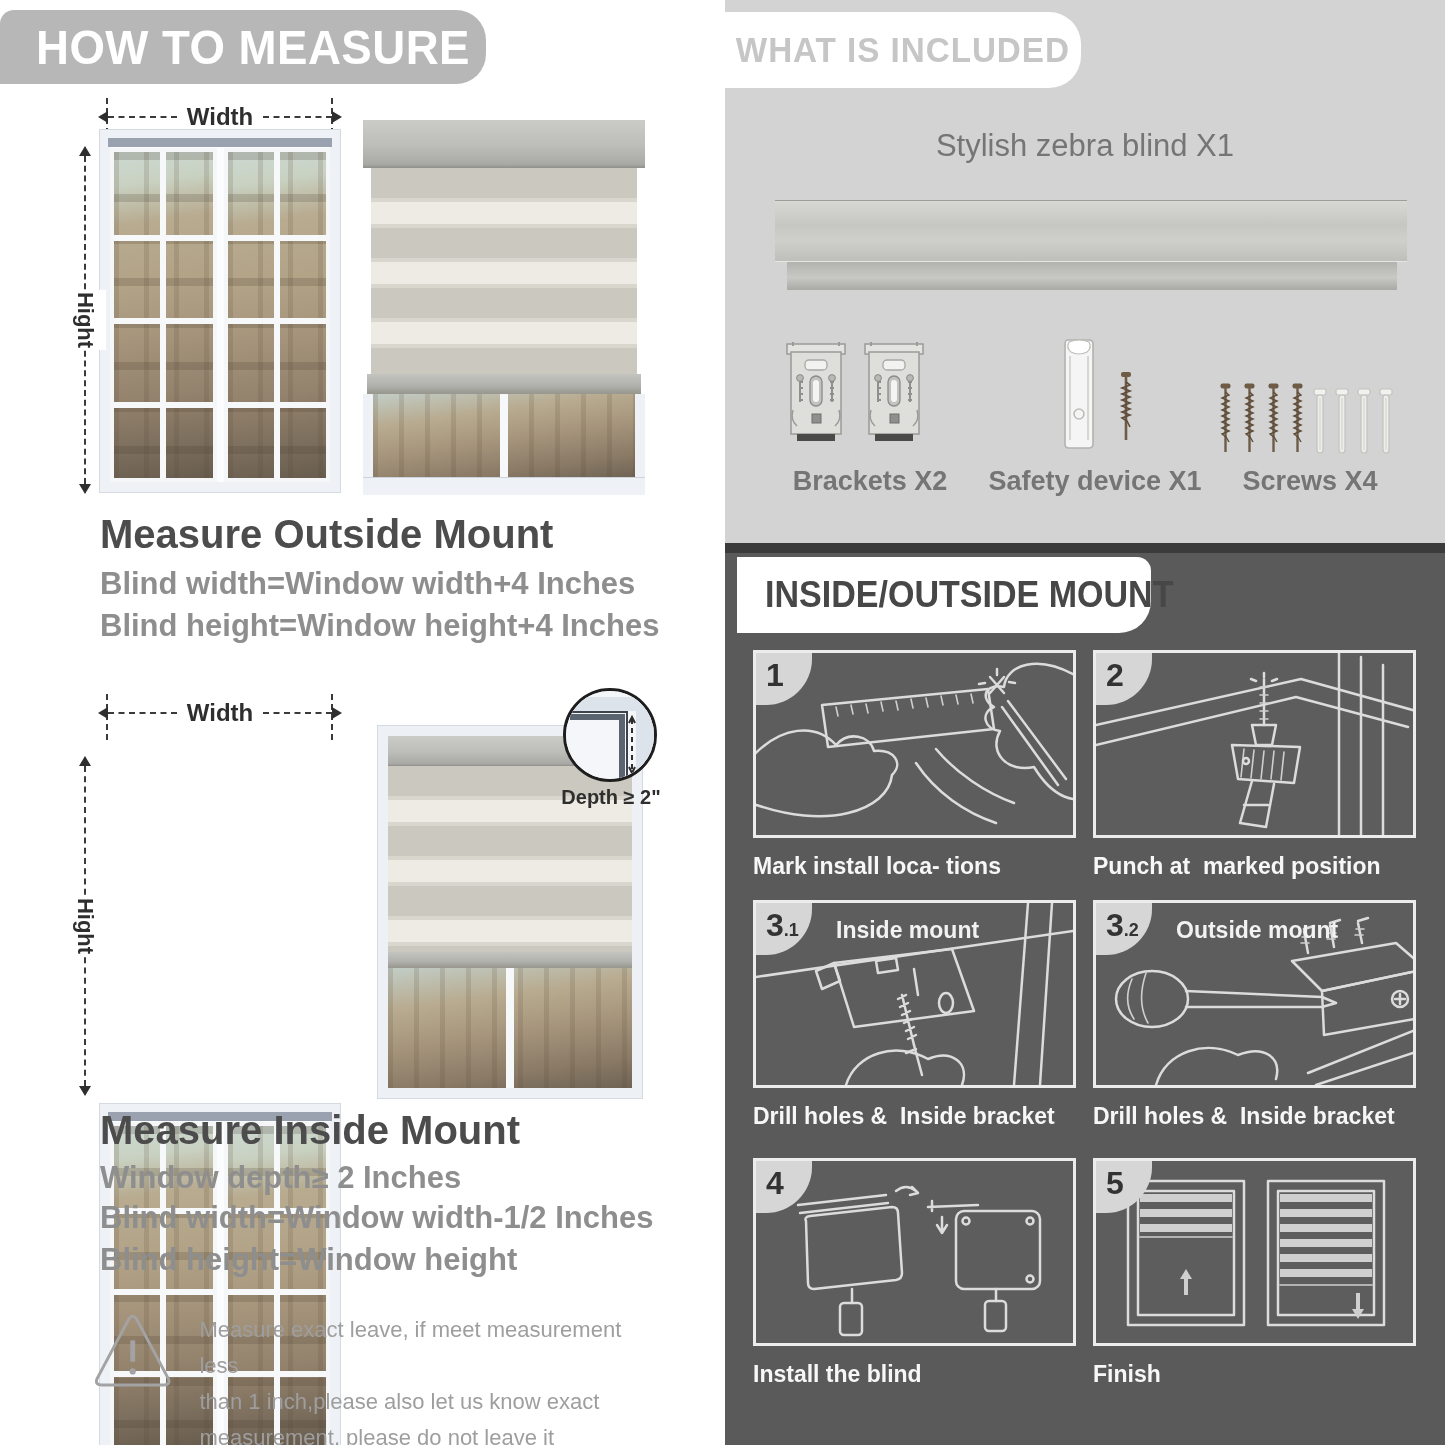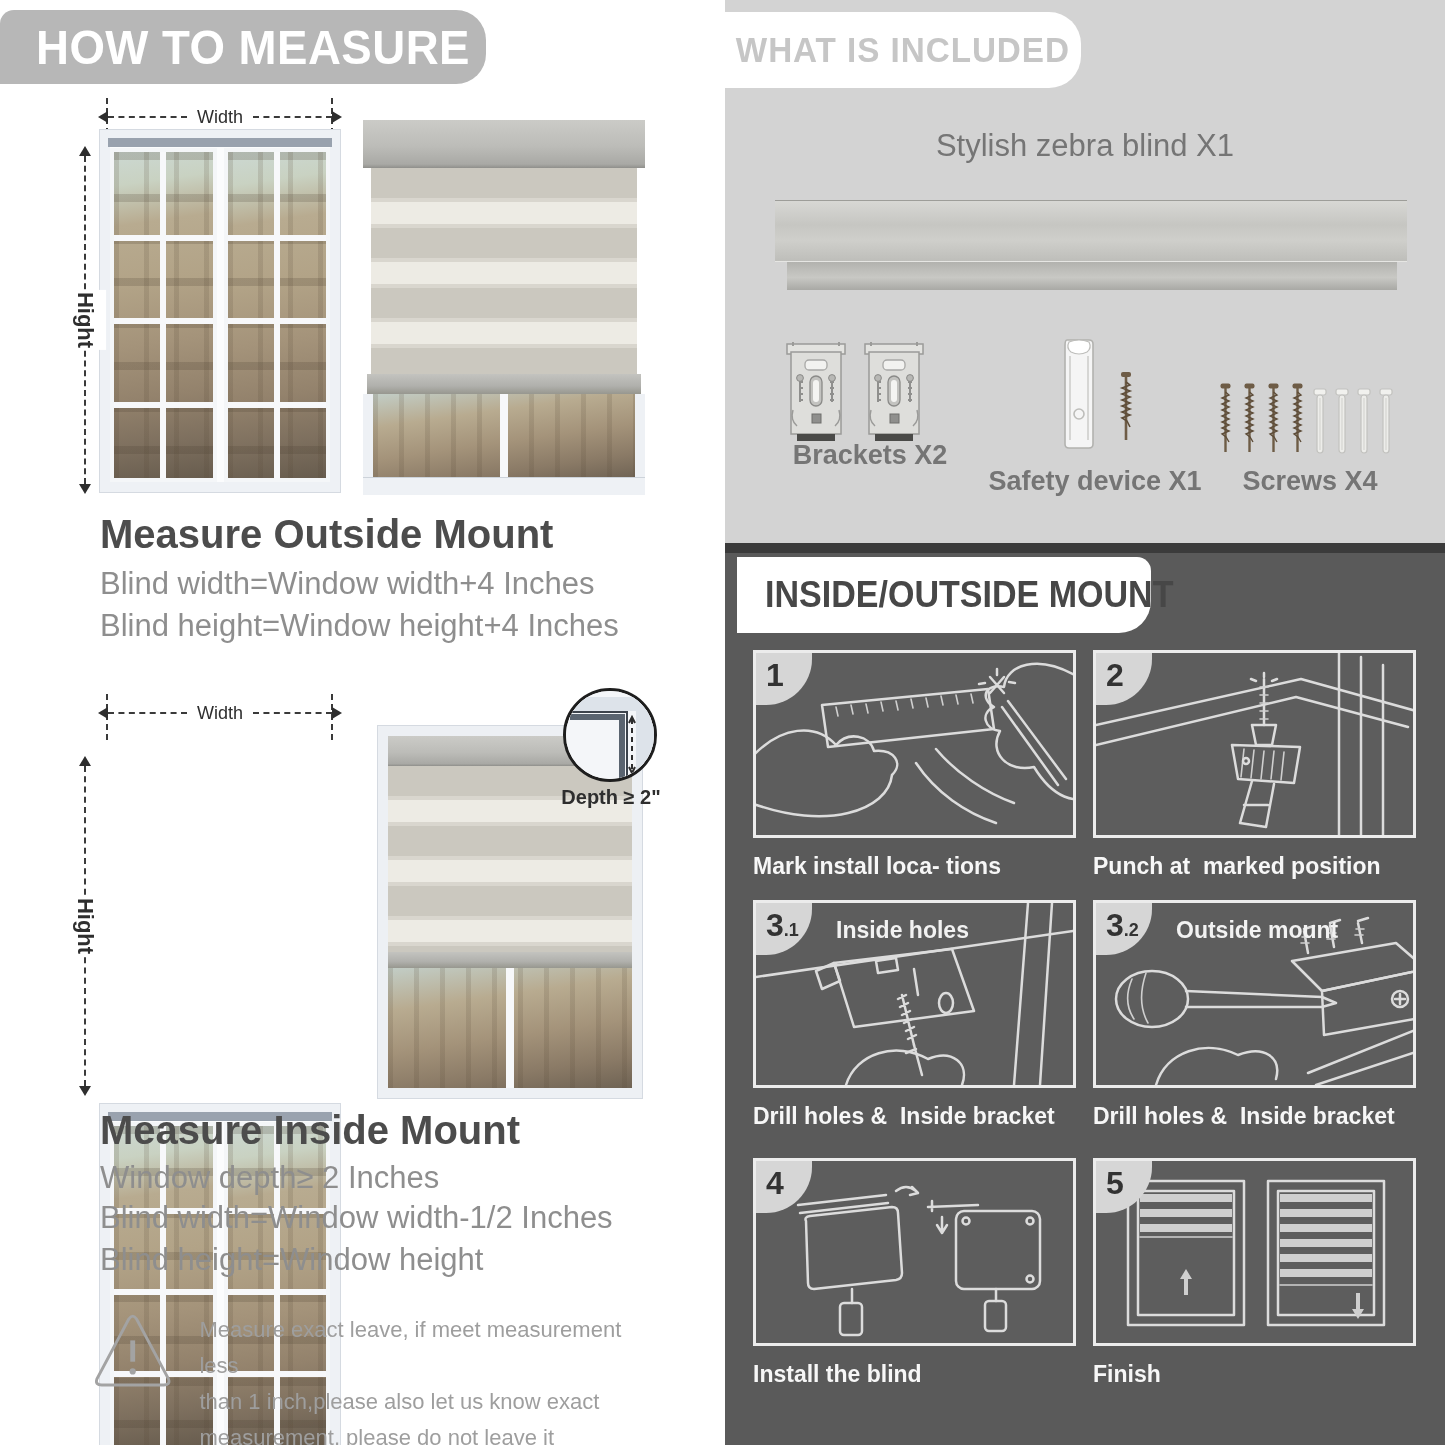--- a/index.html
+++ b/index.html
@@ -7,26 +7,26 @@
           font-family:"Liberation Sans", sans-serif;color:#4f4f4f;}
   .abs{position:absolute;}
 
   
   .how-header{left:0;top:10px;width:486px;height:74px;background:#b7b7b7;
               border-radius:14px 30px 30px 0;display:flex;align-items:center;padding-left:36px;box-sizing:border-box;}
   .how-header span{font-size:48px;font-weight:bold;color:#ffffff;letter-spacing:.5px;
                    display:inline-block;transform:scaleX(.95);transform-origin:left center;white-space:nowrap;}
 
   .sec-title{font-size:40px;font-weight:bold;color:#4c4c4c;white-space:nowrap;}
-  .sec-line{font-size:31px;font-weight:normal;color:#8e8e8e;white-space:nowrap;}
+  .sec-line{font-size:31px;font-weight:bold;color:#8e8e8e;white-space:nowrap;}
 
   
   .dim-h{display:flex;align-items:center;height:26px;}
   .dim-h .dash{flex:1;border-top:2px dashed #3a3a3a;height:0;}
-  .dim-h .dlabel{font-size:18px;font-weight:normal;color:#2e2e2e;padding:0 10px;white-space:nowrap;}
+  .dim-h .dlabel{font-size:24px;font-weight:bold;color:#2e2e2e;padding:0 10px;white-space:nowrap;}
   .arr{width:0;height:0;}
   .arr.left{border-top:6px solid transparent;border-bottom:6px solid transparent;border-right:10px solid #2e2e2e;}
   .arr.right{border-top:6px solid transparent;border-bottom:6px solid transparent;border-left:10px solid #2e2e2e;}
   .vtick{width:0;border-left:2px dashed #3a3a3a;}
   .dim-v{width:26px;display:flex;flex-direction:column;align-items:center;}
   .dim-v .vdash{flex:1;border-left:2px dashed #3a3a3a;width:0;}
   .arr.up{border-left:6px solid transparent;border-right:6px solid transparent;border-bottom:10px solid #2e2e2e;}
   .arr.down{border-left:6px solid transparent;border-right:6px solid transparent;border-top:10px solid #2e2e2e;}
   .vlabel{font-size:22px;font-weight:bold;color:#2e2e2e;background:#fff;padding:8px 2px;transform:rotate(90deg);}
 
@@ -246,21 +246,21 @@
         <rect x="28" y="42" width="6" height="22" rx="3" fill="#f4f4f2"></rect>
         <path d="M15,42 v22 M14,44 h4 M14,50 h4 M14,56 h4 M14,62 h4" stroke="#8f8f8d" stroke-width="2" fill="none"></path>
         <path d="M47,42 v22 M45,44 h4 M45,50 h4 M45,56 h4 M45,62 h4" stroke="#8f8f8d" stroke-width="2" fill="none"></path>
         <circle cx="15" cy="40" r="3.4" fill="#b8b8b5" stroke="#8a8a88"></circle>
         <circle cx="47" cy="40" r="3.4" fill="#b8b8b5" stroke="#8a8a88"></circle>
         <path d="M8,72 q-3,10 4,16 M54,72 q3,10 -4,16" stroke="#9b9b99" stroke-width="1.5" fill="none"></path>
         <rect x="27" y="76" width="9" height="9" fill="#8f8f8d" stroke="#6e6e6c"></rect>
         <rect x="12" y="96" width="38" height="7" fill="#4a4a48"></rect>
       </svg>
     </div>
-    <div class="inc-label" style="left:35px;top:440px;width:220px;">Brackets X2</div>
+    <div class="inc-label" style="left:35px;top:466px;width:220px;">Brackets X2</div>
 
     <div class="abs" style="left:336px;top:336px;display:flex;gap:22px;align-items:flex-start;">
       <svg width="36" height="116" viewBox="0 0 36 116">
         <path d="M6,4 h22 q4,0 4,4 v100 q0,4 -4,4 h-20 q-4,0 -4,-4 v-98 q0,-6 2,-6 z" fill="rgba(255,255,255,0.78)" stroke="#b2b2af" stroke-width="1.6"></path>
         <path d="M8,6 q10,-4 20,0 q3,6 -2,10 q-8,4 -16,0 q-5,-4 -2,-10 z" fill="#ffffff" stroke="#bdbdba" stroke-width="1.2"></path>
         <line x1="9" y1="20" x2="9" y2="104" stroke="#c9c9c6" stroke-width="1.4"></line>
         <line x1="27" y1="20" x2="27" y2="104" stroke="#c9c9c6" stroke-width="1.4"></line>
         <circle cx="18" cy="78" r="5" fill="none" stroke="#bdbdba" stroke-width="1.6"></circle>
       </svg>
       <svg width="14" height="78" viewBox="0 0 14 78" style="margin-top:34px;">
@@ -361,21 +361,21 @@
         <path class="la" d="M272,0 L258,182 M296,0 L284,182"></path>
         <path class="la" d="M78,60 L196,46 L218,108 L98,124 Z"></path>
         <path class="la" d="M60,68 L78,60 L84,78 L66,86 Z"></path>
         <path class="la" d="M120,58 l20,-3 2,12 -20,3 z M158,66 l4,26"></path>
         <ellipse class="la" cx="190" cy="100" rx="7" ry="10"></ellipse>
         <path class="la" d="M146,92 l12,50 M142,96 l8,-4 M144,104 l8,-4 M146,112 l8,-4 M148,120 l8,-4 M150,128 l8,-4 M152,136 l8,-4"></path>
         <path class="la" d="M158,142 l8,30 M150,150 l10,-4"></path>
         <path class="la" d="M90,182 C100,150 140,138 172,156 C196,146 214,160 206,182"></path>
       </svg>
       <div class="badge"><span>3</span><span class="sub">.1</span></div>
-      <div class="tile-title">Inside holes</div>
+      <div class="tile-title">Inside mount</div>
     </div>
     <div class="caption" style="left:28px;top:550px;">Drill holes &amp;  Inside bracket</div>
 
     <div class="tile" style="left:368px;top:347px;">
       <svg width="317" height="182" viewBox="0 0 317 182">
         <path class="la" d="M196,58 L300,40 L330,66 L226,88 Z"></path>
         <path class="la" d="M226,88 L330,66 L330,114 L228,132 Z"></path>
         <path class="la" d="M212,50 l-4,-22 M208,26 l10,-3 M238,44 l-4,-22 M234,20 l10,-3 M266,40 l-4,-20 M262,18 l10,-3"></path>
         <path class="la-thin" d="M206,34 h8 M205,40 h8 M232,30 h8 M231,36 h8 M260,26 h8 M259,32 h8"></path>
         <circle class="la" cx="304" cy="96" r="8"></circle>

